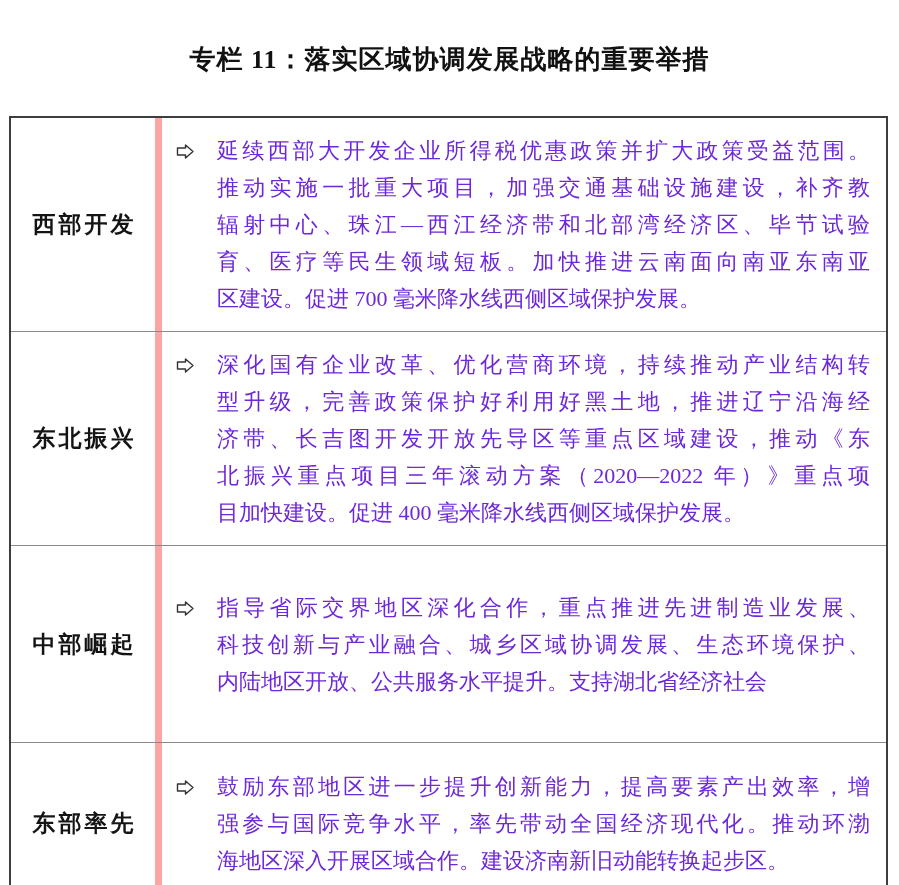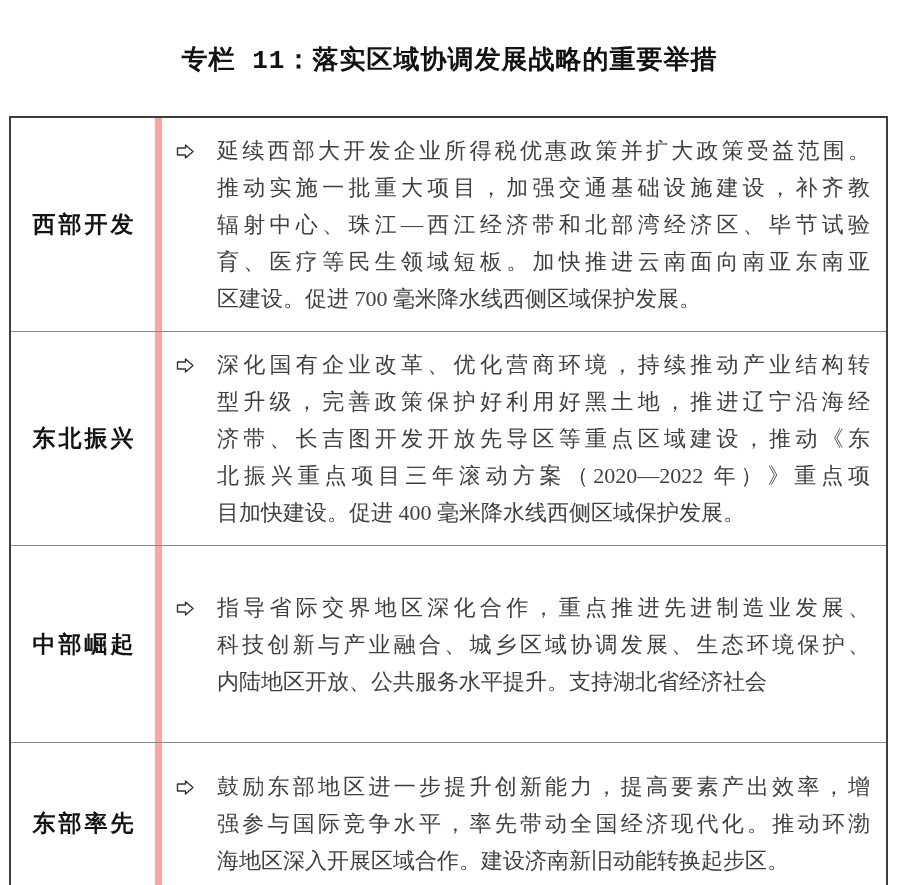--- a/index.html
+++ b/index.html
@@ -16,21 +16,21 @@
     width: 899px;
     height: 885px;
     background: #ffffff;
   }
   .doc-title {
     position: absolute;
     top: 42px;
     left: 0;
     width: 899px;
     text-align: center;
-    font-family: Liberation Mono, monospace;
+    font-family: Liberation Serif, serif;
     font-weight: bold;
     font-size: 26px;
     letter-spacing: 1px;
     color: #111111;
     white-space: nowrap;
   }
   .policy-table {
     position: absolute;
     left: 9px;
     top: 116px;
@@ -76,21 +76,21 @@
   .bullet {
     flex: 0 0 42px;
     padding-top: 10px;
   }
   .bullet svg { display: block; }
   .textblock {
     flex: 1 1 auto;
     font-family: "Liberation Serif", serif;
     font-size: 22px;
     line-height: 37px;
-    color: #404040;
+    color: #6d28d9;
   }
   .textblock .tline {
     text-align: justify;
     text-align-last: justify;
     white-space: nowrap;
   }
   .textblock .tline:last-child {
     text-align: left;
     text-align-last: left;
   }

